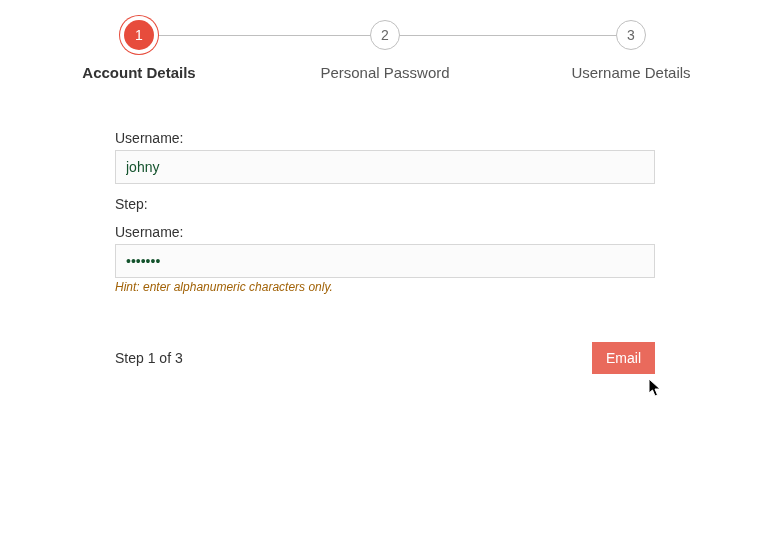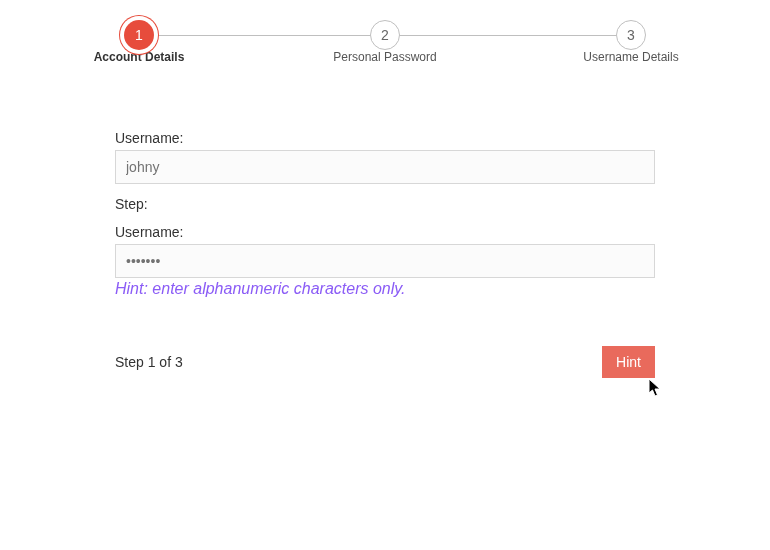--- a/index.html
+++ b/index.html
@@ -58,21 +58,22 @@
   .step-circle.active {
     background: #e74c3c;
     color: #fff;
     box-shadow: 0 0 0 4px #fff, 0 0 0 5px #e74c3c;
   }
   .step-circle.inactive {
     border: 1px solid #bfbfbf;
     color: #666;
   }
   .step-label {
-    font-size: 12px;
+    margin-top: 14px;
+    font-size: 15px;
     color: #555;
   }
   .step-label.active {
     font-weight: bold;
     color: #333;
   }
   .form {
     width: 540px;
     margin: 0 auto;
   }
@@ -85,27 +86,27 @@
     color: #333;
     margin-bottom: 4px;
   }
   .field-input {
     width: 100%;
     height: 34px;
     border: 1px solid #d7d7d7;
     background: #fbfbfb;
     padding: 0 10px;
     font-size: 14px;
-    color: #737373;
+    color: #14532d;
     outline: none;
   }
   .hint {
-    font-size: 16px;
+    font-size: 12px;
     font-style: italic;
-    color: #8b5cf6;
+    color: #a16207;
     margin-top: 2px;
   }
   .footer {
     width: 540px;
     margin: 48px auto 10px auto;
     display: flex;
     align-items: center;
     justify-content: space-between;
   }
   .step-indicator {
@@ -166,20 +167,20 @@
     <div class="field">
       <label class="field-label">Username:</label>
       <input class="field-input" type="text" value="•••••••" style="">
       <div class="hint">Hint: enter alphanumeric characters only.</div>
     </div>
 
   </div>
 
   <div class="footer">
     <div class="step-indicator">Step 1 of 3</div>
-    <button class="next-btn">Hint</button>
+    <button class="next-btn">Email</button>
   </div>
 
   <svg class="cursor" width="16" height="20" viewBox="0 0 16 20">
     <path d="M1 1 L1 15 L4.5 12 L7 18 L9.5 17 L7 11 L12 11 Z" fill="#000" stroke="#fff" stroke-width="1"></path>
   </svg>
 
 </div>
 
 </body></html>

